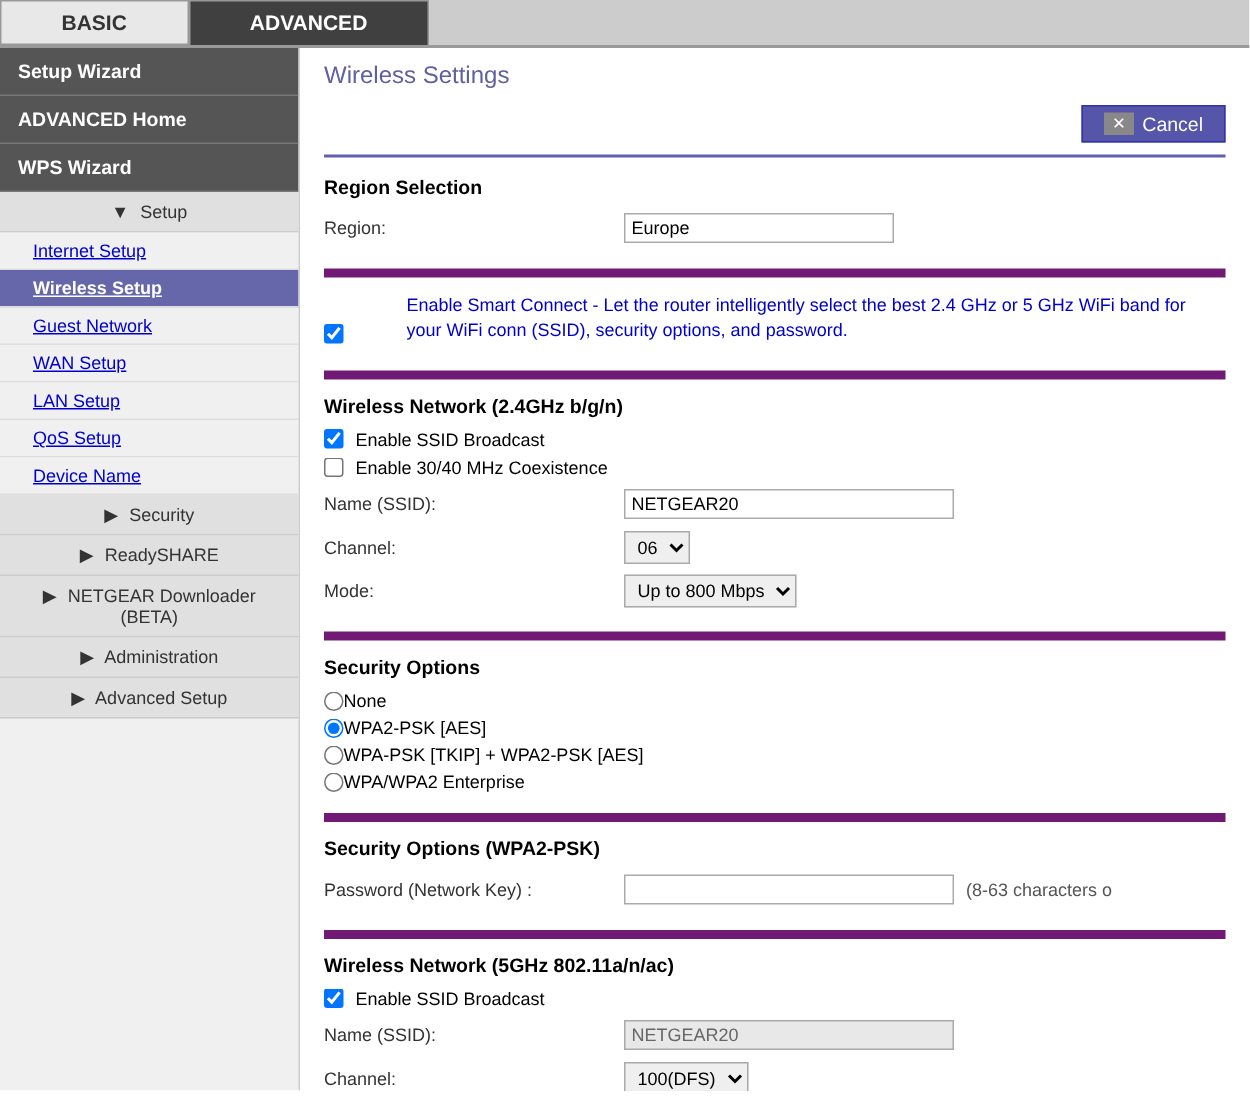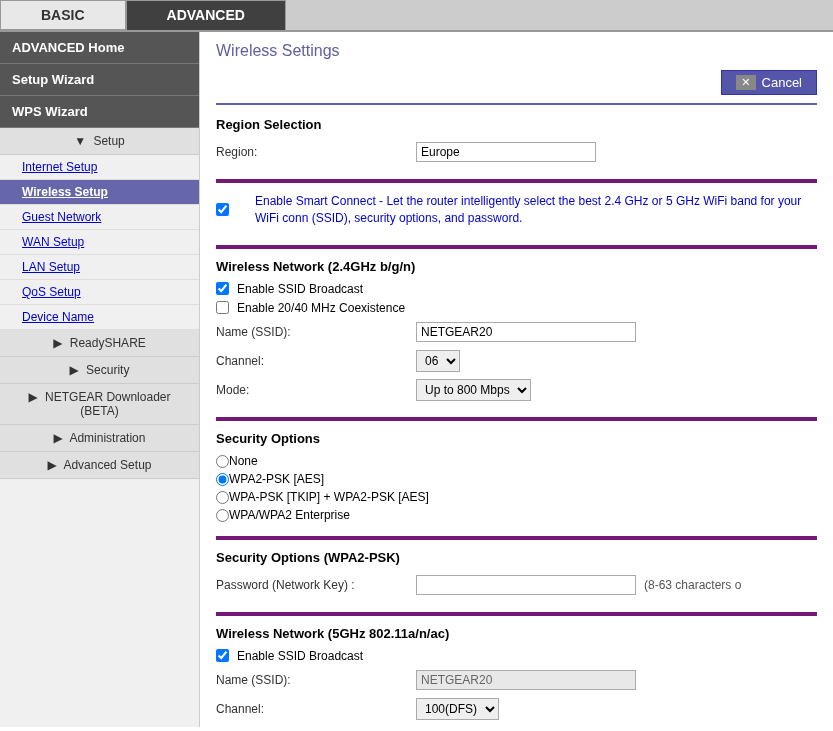--- a/index.html
+++ b/index.html
@@ -114,21 +114,21 @@
       gap: 6px;
     }
     .cancel-x {
       background: #888;
       color: #fff;
       padding: 1px 5px;
       font-size: 11px;
     }
 
     
-    .section { margin-bottom: 10px; border-bottom: 4px solid #701a75; padding-bottom: 10px; }
+    .section { margin-bottom: 10px; border-bottom: 6px solid #701a75; padding-bottom: 10px; }
     .section-title {
       font-weight: bold;
       font-size: 13px;
       margin-bottom: 8px;
       color: #000;
     }
 
     
     .form-row {
       display: flex;
@@ -184,67 +184,67 @@
     
     .info-text {
       font-size: 12px;
       color: #0000cc;
       margin-left: 20px;
       line-height: 1.4;
     }
 
     .smart-connect-row {
       display: flex;
-      align-items: center;
+      align-items: flex-end;
       margin-bottom: 8px;
-      gap: 6px;
+      gap: 22px;
     }
 
     
     .password-hint {
       font-size: 12px;
       color: #555;
       margin-left: 8px;
     }
   </style>
 </head>
 <body>
 
 <div class="top-tabs">
   <div class="top-tab inactive">BASIC</div>
   <div class="top-tab active">ADVANCED</div>
 </div>
 
 <div class="main-layout">
 
   <div class="sidebar">
+    <div class="sidebar-item">Setup Wizard</div>
     <div class="sidebar-item">ADVANCED Home</div>
-    <div class="sidebar-item">Setup Wizard</div>
     <div class="sidebar-item">WPS Wizard</div>
 
     <div class="sidebar-section">
       <span class="arrow">▼</span>
       <span>Setup</span>
     </div>
     <div class="sidebar-link">Internet Setup</div>
     <div class="sidebar-link active-link">Wireless Setup</div>
     <div class="sidebar-link">Guest Network</div>
     <div class="sidebar-link">WAN Setup</div>
     <div class="sidebar-link">LAN Setup</div>
     <div class="sidebar-link">QoS Setup</div>
     <div class="sidebar-link">Device Name</div>
 
     <div class="sidebar-section">
       <span class="arrow">▶</span>
+      <span>Security</span>
+    </div>
+
+    <div class="sidebar-section">
+      <span class="arrow">▶</span>
       <span>ReadySHARE</span>
-    </div>
-
-    <div class="sidebar-section">
-      <span class="arrow">▶</span>
-      <span>Security</span>
     </div>
 
     <div class="sidebar-section">
       <span class="arrow">▶</span>
       <span>NETGEAR Downloader (BETA)</span>
     </div>
 
     <div class="sidebar-section">
       <span class="arrow">▶</span>
       <span>Administration</span>
@@ -287,21 +287,21 @@
     <div class="section">
       <div class="section-title">Wireless Network (2.4GHz b/g/n)</div>
 
       <div class="check-row">
         <input type="checkbox" checked="" style="">
         <span>Enable SSID Broadcast</span>
       </div>
 
       <div class="check-row">
         <input type="checkbox" style="">
-        <span>Enable 20/40 MHz Coexistence</span>
+        <span>Enable 30/40 MHz Coexistence</span>
       </div>
 
       <div class="form-row">
         <div class="form-label">Name (SSID):</div>
         <div class="form-value">
           <input class="form-input form-input-wide" type="text" value="NETGEAR20" style="">
         </div>
       </div>
 
       <div class="form-row">

